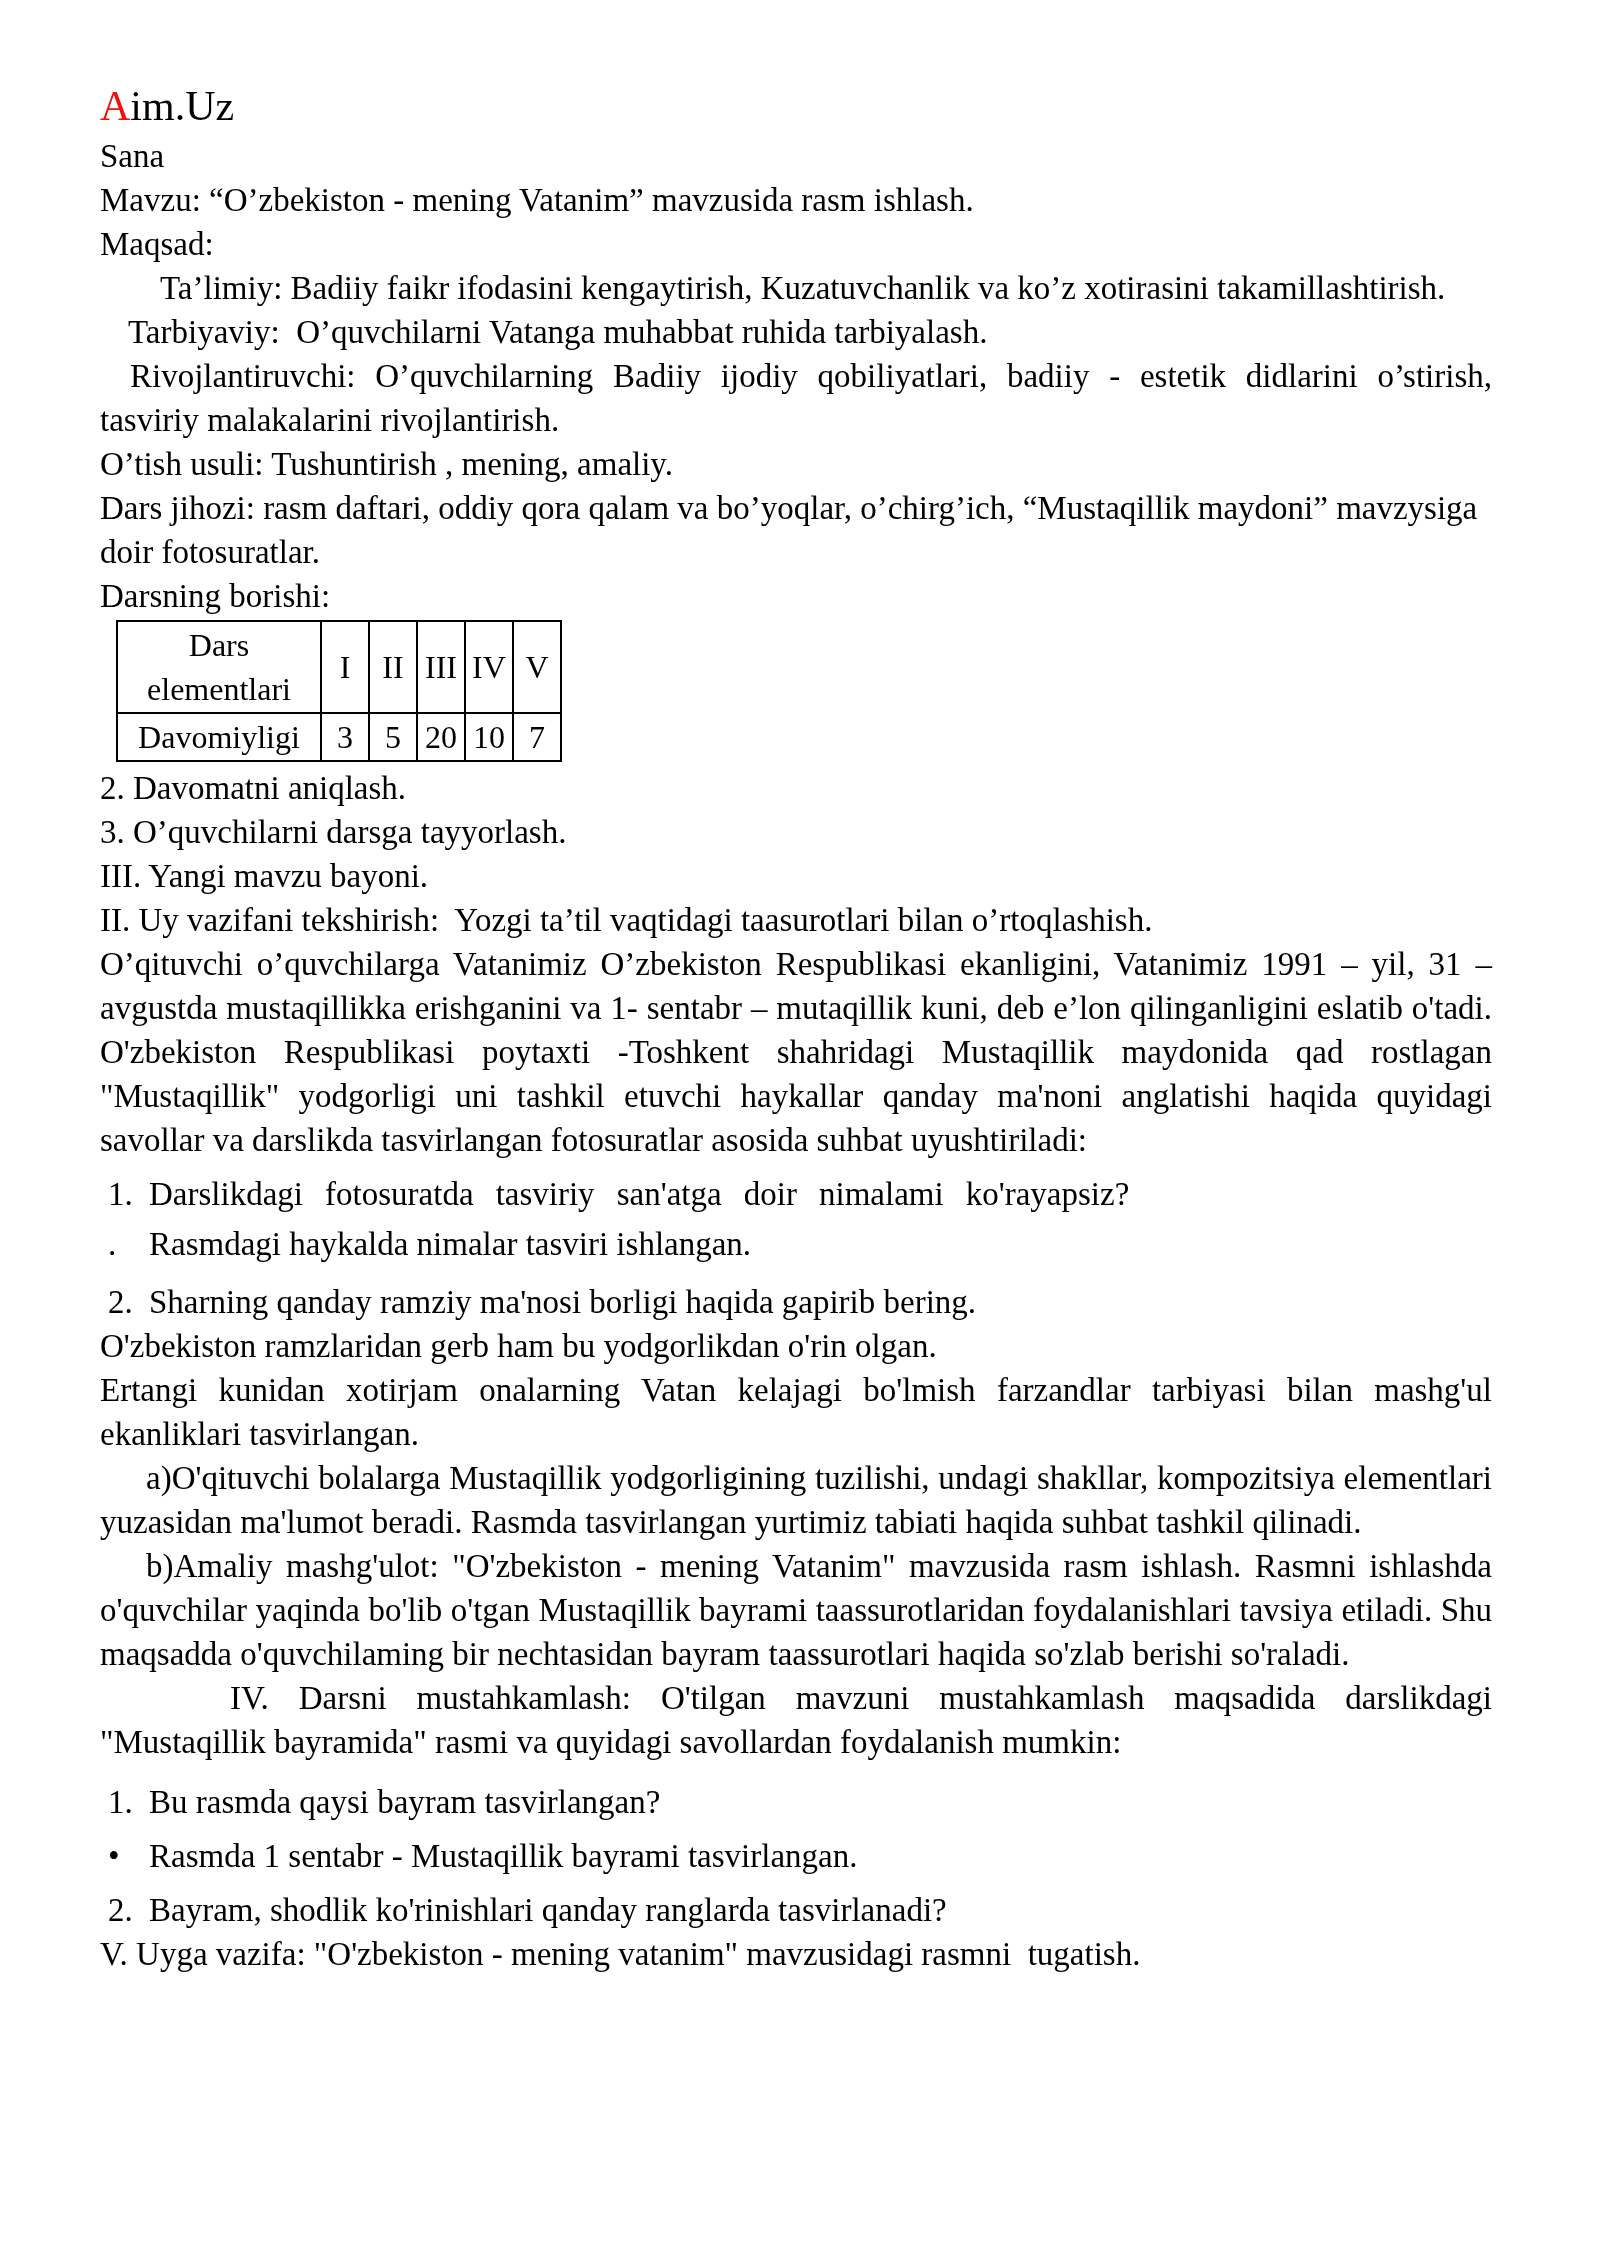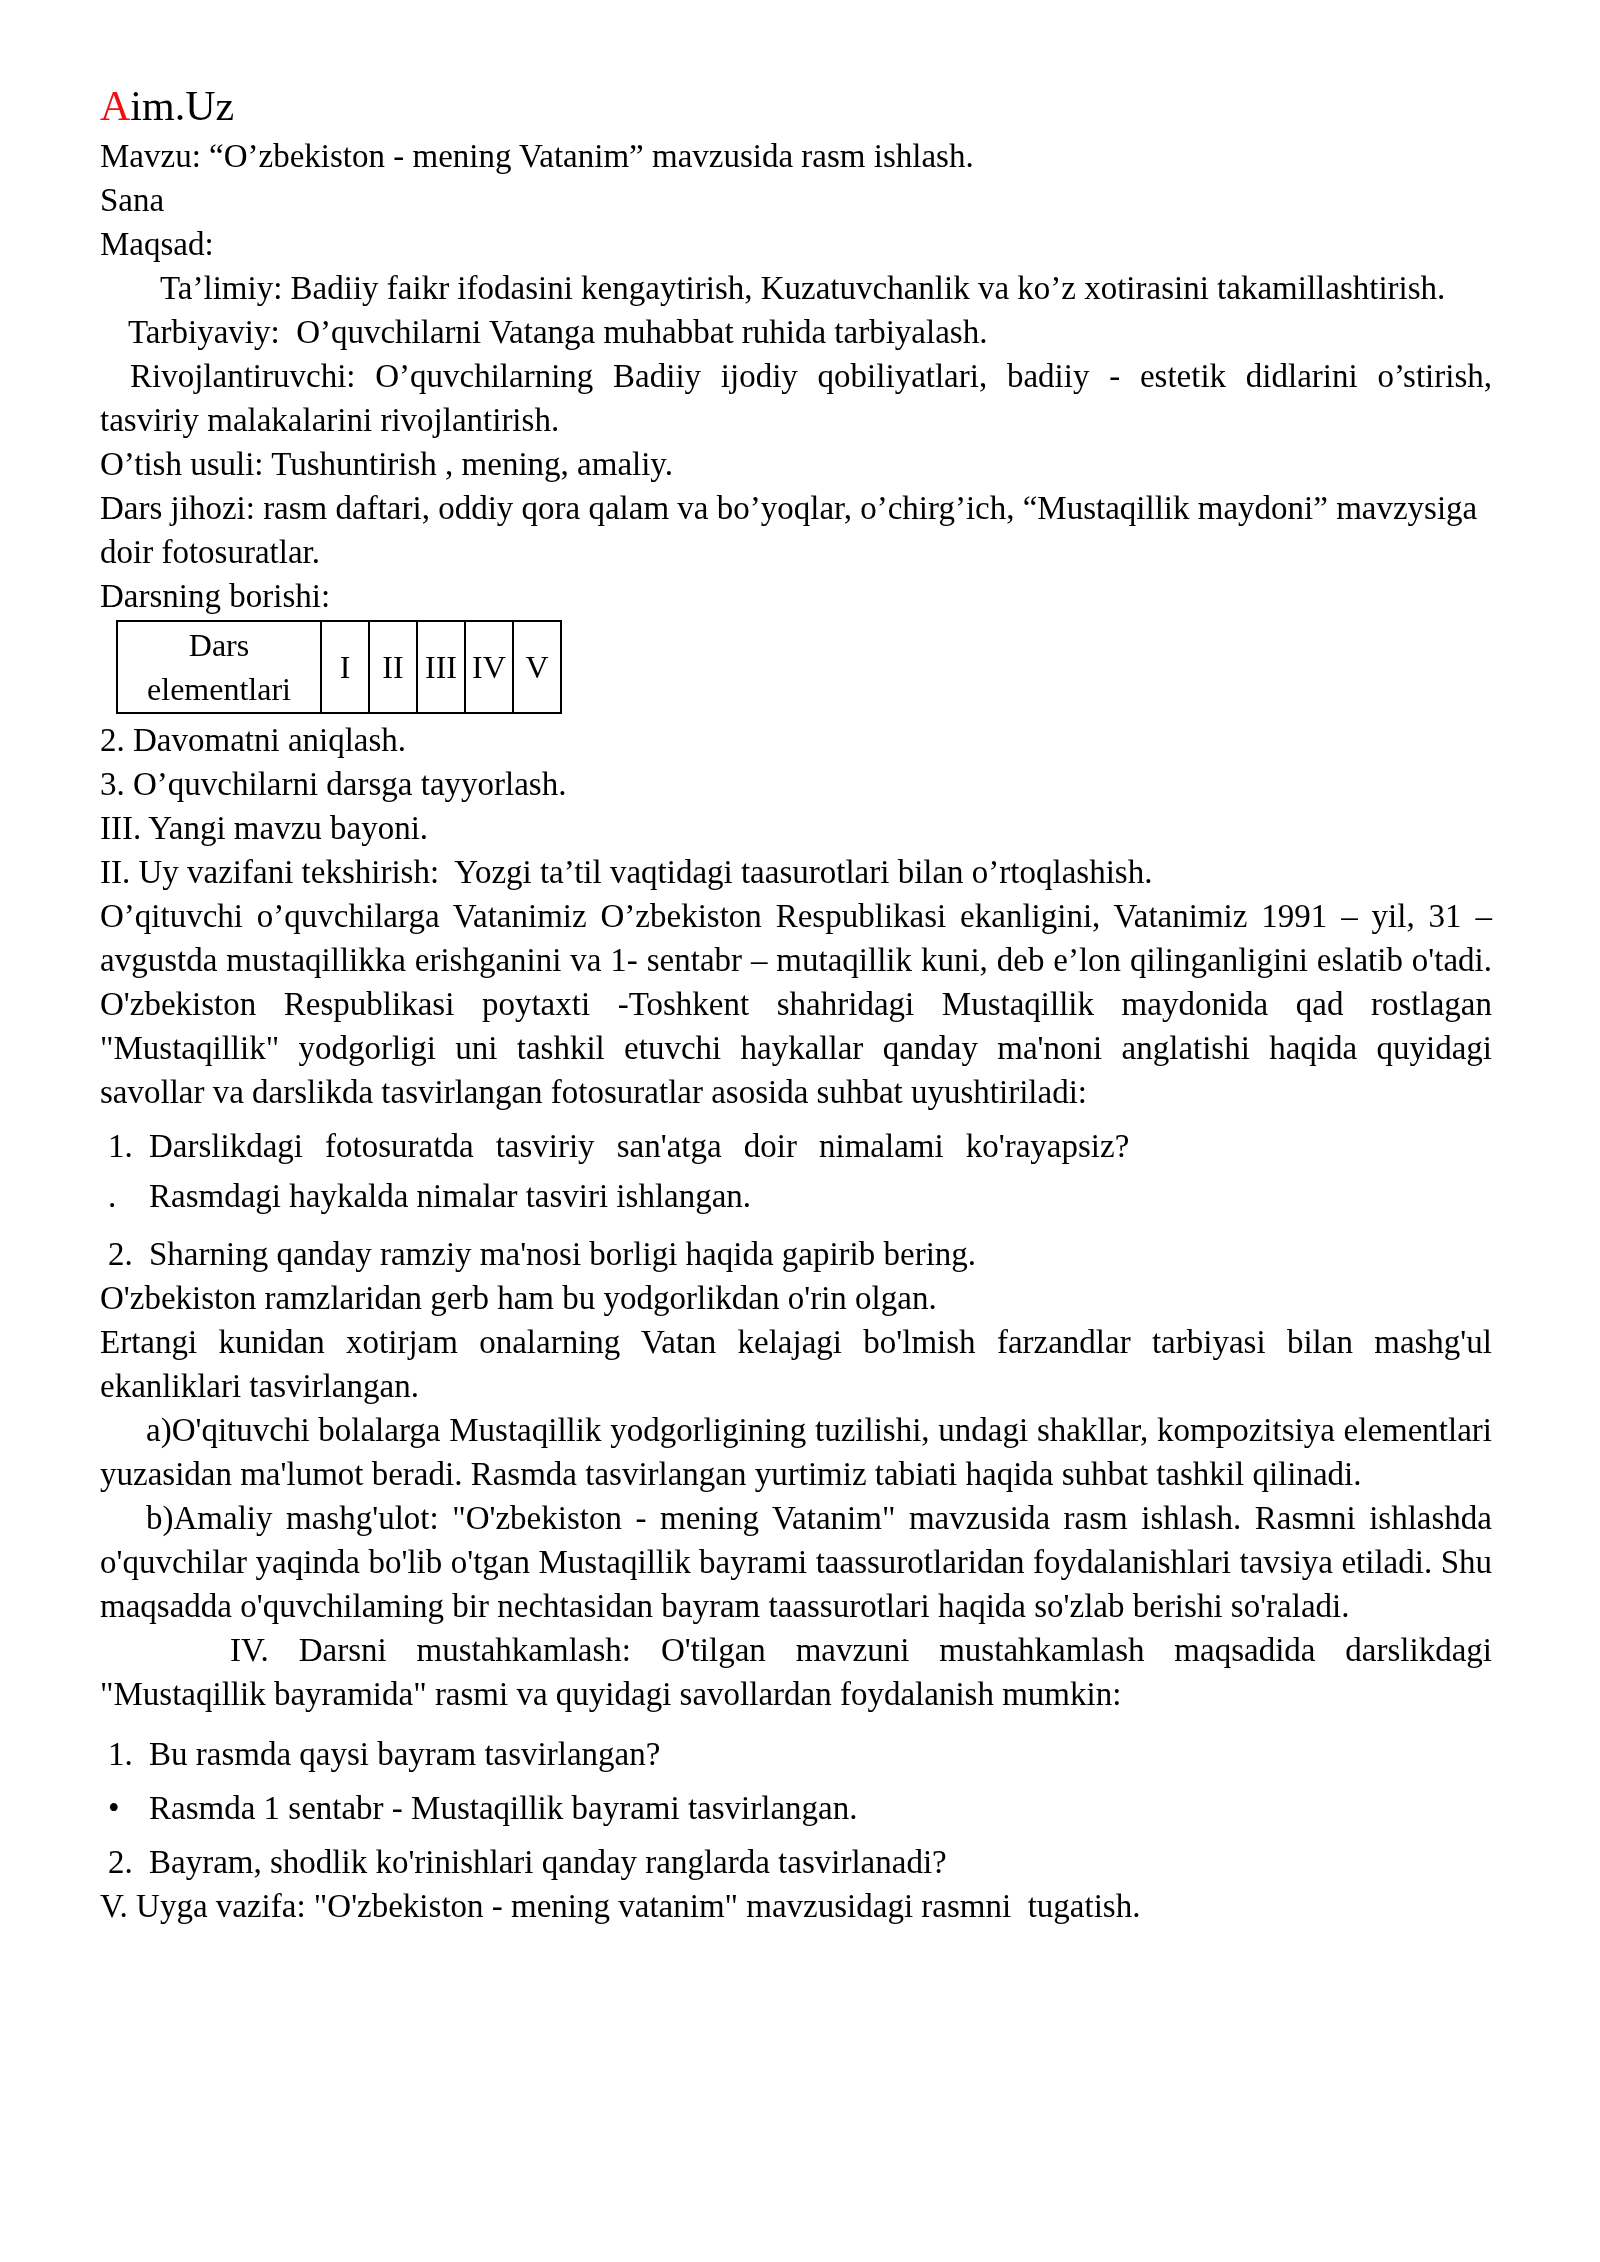--- a/index.html
+++ b/index.html
@@ -49,40 +49,48 @@
   .pa{text-indent:46px;}
   .piv{text-indent:130px;}
 </style>
 </head>
 <body>
 
 <div class="page">
 
   <p class="brand"><span class="red">A</span><span>im.Uz</span></p>
 
+  <p>Sana</p>
   <p>Mavzu: “O’zbekiston - mening Vatanim” mavzusida rasm ishlash.</p>
-  <p>Sana</p>
   <p>Maqsad:</p>
   <p class="ind-talimiy">Ta’limiy: Badiiy faikr ifodasini kengaytirish, Kuzatuvchanlik va ko’z xotirasini takamillashtirish.</p>
   <p class="ind-tarb">Tarbiyaviy:  O’quvchilarni Vatanga muhabbat ruhida tarbiyalash.</p>
   <p class="ind-riv just">Rivojlantiruvchi: O’quvchilarning Badiiy ijodiy qobiliyatlari, badiiy - estetik didlarini o’stirish, tasviriy malakalarini rivojlantirish.</p>
   <p>O’tish usuli: Tushuntirish , mening, amaliy.</p>
   <p>Dars jihozi: rasm daftari, oddiy qora qalam va bo’yoqlar, o’chirg’ich, “Mustaqillik maydoni” mavzysiga doir fotosuratlar.</p>
 
   <p class="table-caption">Darsning borishi:</p>
 
   <table class="stages">
     <tbody>
         <tr>
       <td class="c0">Dars elementlari</td>
       <td class="cn">I</td>
       <td class="cn">II</td>
       <td class="cn">III</td>
       <td class="cn">IV</td>
       <td class="cn">V</td>
+    </tr>
+    <tr>
+      <td class="c0">Davomiyligi</td>
+      <td class="cn">3</td>
+      <td class="cn">5</td>
+      <td class="cn">20</td>
+      <td class="cn">10</td>
+      <td class="cn">7</td>
     </tr>
   </tbody>
     </table>
 
   <p class="sub">2. Davomatni aniqlash.</p>
   <p class="sub">3. O’quvchilarni darsga tayyorlash.</p>
   <p>III. Yangi mavzu bayoni.</p>
   <p>II. Uy vazifani tekshirish:  Yozgi ta’til vaqtidagi taasurotlari bilan o’rtoqlashish.</p>
 
   <p class="just blk">O’qituvchi o’quvchilarga Vatanimiz O’zbekiston Respublikasi ekanligini, Vatanimiz 1991 – yil, 31 – avgustda mustaqillikka erishganini va 1- sentabr – mutaqillik kuni, deb e’lon qilinganligini eslatib o'tadi. O'zbekiston Respublikasi poytaxti -Toshkent shahridagi Mustaqillik maydonida qad rostlagan "Mustaqillik" yodgorligi uni tashkil etuvchi haykallar qanday ma'noni anglatishi haqida quyidagi savollar va darslikda tasvirlangan fotosuratlar asosida suhbat uyushtiriladi:</p>

